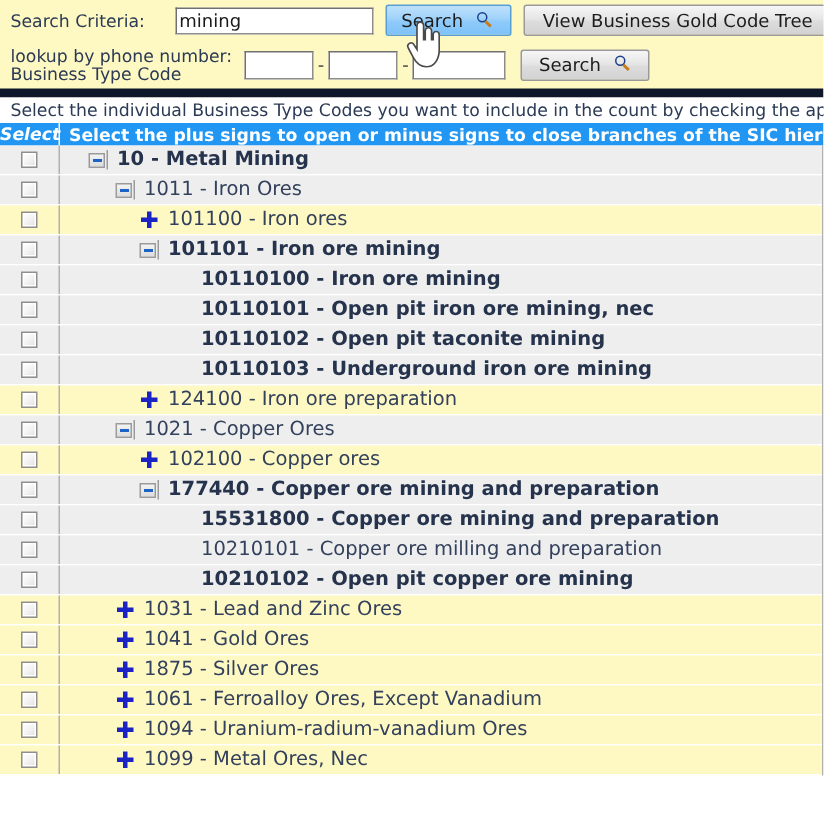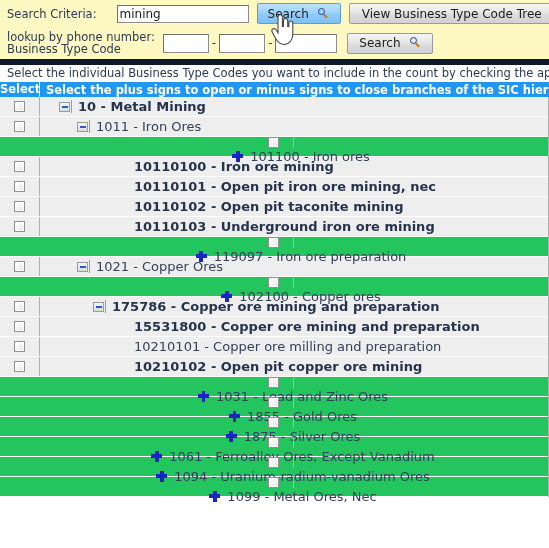--- a/index.html
+++ b/index.html
@@ -126,34 +126,35 @@
     height: 15px;
     align-items: center;
   }
   .th-select {
     width: 40px;
     min-width: 40px;
     text-align: center;
     border-right: 1px solid #ffffff;
     box-sizing: border-box;
     line-height: 15px;
+    font-style: italic;
   }
   .th-desc { padding-left: 6px; white-space: nowrap; }
 
   
   .tree { border-right: 1px solid #b0b0b0; }
   .trow {
     display: flex;
     align-items: center;
     height: 20px;
     box-sizing: border-box;
     border-bottom: 1px solid #ffffff;
   }
   .trow.alt-light { background: #eeeeee; }
-  .trow.alt-dark  { background: #22c55e; flex-direction: column; }
+  .trow.alt-dark  { background: #fef9c3; }
 
   .cell-check {
     width: 40px;
     min-width: 40px;
     display: flex;
     align-items: center;
     justify-content: center;
     border-right: 1px solid #b0b0b0;
     box-sizing: border-box;
     height: 100%;
@@ -248,21 +249,21 @@
     <input id="search-criteria-input" class="txt-input" type="text" value="mining" style="">
 
     <div id="btn-search-criteria" class="btn hover">
       <span>Search</span>
       <span class="magnifier">
           <i></i>
         </span>
     </div>
 
     <div id="btn-view-tree" class="btn">
-      <span>View Business Type Code Tree</span>
+      <span>View Business Gold Code Tree</span>
     </div>
   </div>
 
   <div class="row-phone">
     <div class="phone-label">
       <div>lookup by phone number:</div>
       <div>Business Type Code</div>
     </div>
 
     <div class="phone-fields">
@@ -322,97 +323,109 @@
         <div style="width: 52px; min-width: 52px;"></div>
         <span class="toggle plus"></span>
         <span class="node-label">101100 - Iron ores</span>
       </div>
     </div>
     <div class="trow alt-light">
       <div class="cell-check">
         <div class="cb"></div>
       </div>
       <div class="cell-node">
-        <div style="width: 74px; min-width: 74px;"></div>
-        <span class="toggle none"></span>
-        <span class="node-label bold">10110100 - Iron ore mining</span>
-      </div>
-    </div>
-    <div class="trow alt-light">
-      <div class="cell-check">
-        <div class="cb"></div>
-      </div>
-      <div class="cell-node">
-        <div style="width: 74px; min-width: 74px;"></div>
-        <span class="toggle none"></span>
-        <span class="node-label bold">10110101 - Open pit iron ore mining, nec</span>
-      </div>
-    </div>
-    <div class="trow alt-light">
-      <div class="cell-check">
-        <div class="cb"></div>
-      </div>
-      <div class="cell-node">
-        <div style="width: 74px; min-width: 74px;"></div>
-        <span class="toggle none"></span>
-        <span class="node-label bold">10110102 - Open pit taconite mining</span>
-      </div>
-    </div>
-    <div class="trow alt-light">
-      <div class="cell-check">
-        <div class="cb"></div>
-      </div>
-      <div class="cell-node">
-        <div style="width: 74px; min-width: 74px;"></div>
-        <span class="toggle none"></span>
-        <span class="node-label bold">10110103 - Underground iron ore mining</span>
-      </div>
-    </div>
-    <div class="trow alt-dark">
-      <div class="cell-check">
-        <div class="cb"></div>
-      </div>
-      <div class="cell-node">
-        <div style="width: 52px; min-width: 52px;"></div>
-        <span class="toggle plus"></span>
-        <span class="node-label">119097 - Iron ore preparation</span>
-      </div>
-    </div>
-    <div class="trow alt-light">
-      <div class="cell-check">
-        <div class="cb"></div>
-      </div>
-      <div class="cell-node">
-        <div style="width: 36px; min-width: 36px;"></div>
-        <span class="toggle minus">
-          <span class="tick"></span>
-        </span>
-        <span class="node-label">1021 - Copper Ores</span>
-      </div>
-    </div>
-    <div class="trow alt-dark">
-      <div class="cell-check">
-        <div class="cb"></div>
-      </div>
-      <div class="cell-node">
-        <div style="width: 52px; min-width: 52px;"></div>
-        <span class="toggle plus"></span>
-        <span class="node-label">102100 - Copper ores</span>
-      </div>
-    </div>
-    <div class="trow alt-light">
-      <div class="cell-check">
-        <div class="cb"></div>
-      </div>
-      <div class="cell-node">
         <div style="width: 52px; min-width: 52px;"></div>
         <span class="toggle minus">
           <span class="tick"></span>
         </span>
-        <span class="node-label bold">175786 - Copper ore mining and preparation</span>
+        <span class="node-label bold">101101 - Iron ore mining</span>
+      </div>
+    </div>
+    <div class="trow alt-light">
+      <div class="cell-check">
+        <div class="cb"></div>
+      </div>
+      <div class="cell-node">
+        <div style="width: 74px; min-width: 74px;"></div>
+        <span class="toggle none"></span>
+        <span class="node-label bold">10110100 - Iron ore mining</span>
+      </div>
+    </div>
+    <div class="trow alt-light">
+      <div class="cell-check">
+        <div class="cb"></div>
+      </div>
+      <div class="cell-node">
+        <div style="width: 74px; min-width: 74px;"></div>
+        <span class="toggle none"></span>
+        <span class="node-label bold">10110101 - Open pit iron ore mining, nec</span>
+      </div>
+    </div>
+    <div class="trow alt-light">
+      <div class="cell-check">
+        <div class="cb"></div>
+      </div>
+      <div class="cell-node">
+        <div style="width: 74px; min-width: 74px;"></div>
+        <span class="toggle none"></span>
+        <span class="node-label bold">10110102 - Open pit taconite mining</span>
+      </div>
+    </div>
+    <div class="trow alt-light">
+      <div class="cell-check">
+        <div class="cb"></div>
+      </div>
+      <div class="cell-node">
+        <div style="width: 74px; min-width: 74px;"></div>
+        <span class="toggle none"></span>
+        <span class="node-label bold">10110103 - Underground iron ore mining</span>
+      </div>
+    </div>
+    <div class="trow alt-dark">
+      <div class="cell-check">
+        <div class="cb"></div>
+      </div>
+      <div class="cell-node">
+        <div style="width: 52px; min-width: 52px;"></div>
+        <span class="toggle plus"></span>
+        <span class="node-label">124100 - Iron ore preparation</span>
+      </div>
+    </div>
+    <div class="trow alt-light">
+      <div class="cell-check">
+        <div class="cb"></div>
+      </div>
+      <div class="cell-node">
+        <div style="width: 36px; min-width: 36px;"></div>
+        <span class="toggle minus">
+          <span class="tick"></span>
+        </span>
+        <span class="node-label">1021 - Copper Ores</span>
+      </div>
+    </div>
+    <div class="trow alt-dark">
+      <div class="cell-check">
+        <div class="cb"></div>
+      </div>
+      <div class="cell-node">
+        <div style="width: 52px; min-width: 52px;"></div>
+        <span class="toggle plus"></span>
+        <span class="node-label">102100 - Copper ores</span>
+      </div>
+    </div>
+    <div class="trow alt-light">
+      <div class="cell-check">
+        <div class="cb"></div>
+      </div>
+      <div class="cell-node">
+        <div style="width: 52px; min-width: 52px;"></div>
+        <span class="toggle minus">
+          <span class="tick"></span>
+        </span>
+        <span class="node-label bold">177440 - Copper ore mining and preparation</span>
       </div>
     </div>
     <div class="trow alt-light">
       <div class="cell-check">
         <div class="cb"></div>
       </div>
       <div class="cell-node">
         <div style="width: 74px; min-width: 74px;"></div>
         <span class="toggle none"></span>
         <span class="node-label bold">15531800 - Copper ore mining and preparation</span>
@@ -448,21 +461,21 @@
         <span class="node-label">1031 - Lead and Zinc Ores</span>
       </div>
     </div>
     <div class="trow alt-dark">
       <div class="cell-check">
         <div class="cb"></div>
       </div>
       <div class="cell-node">
         <div style="width: 36px; min-width: 36px;"></div>
         <span class="toggle plus"></span>
-        <span class="node-label">1855 - Gold Ores</span>
+        <span class="node-label">1041 - Gold Ores</span>
       </div>
     </div>
     <div class="trow alt-dark">
       <div class="cell-check">
         <div class="cb"></div>
       </div>
       <div class="cell-node">
         <div style="width: 36px; min-width: 36px;"></div>
         <span class="toggle plus"></span>
         <span class="node-label">1875 - Silver Ores</span>

